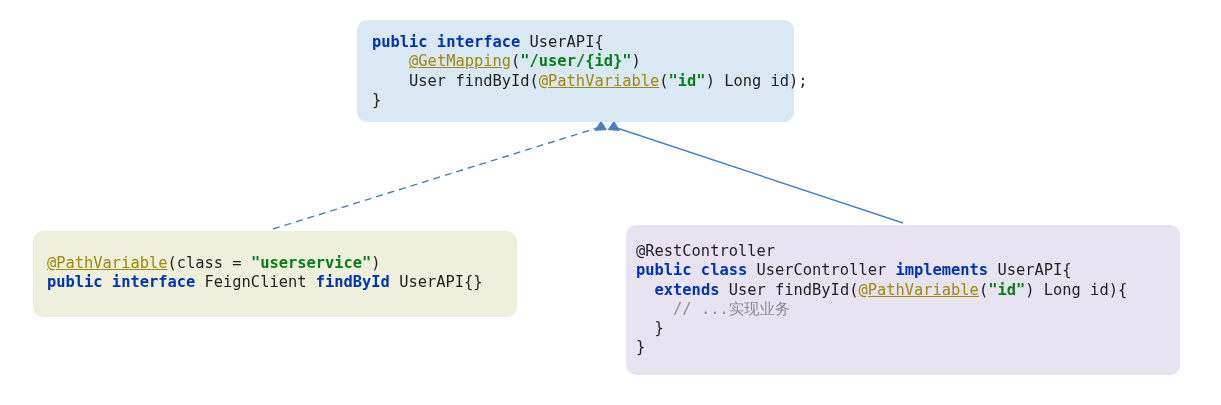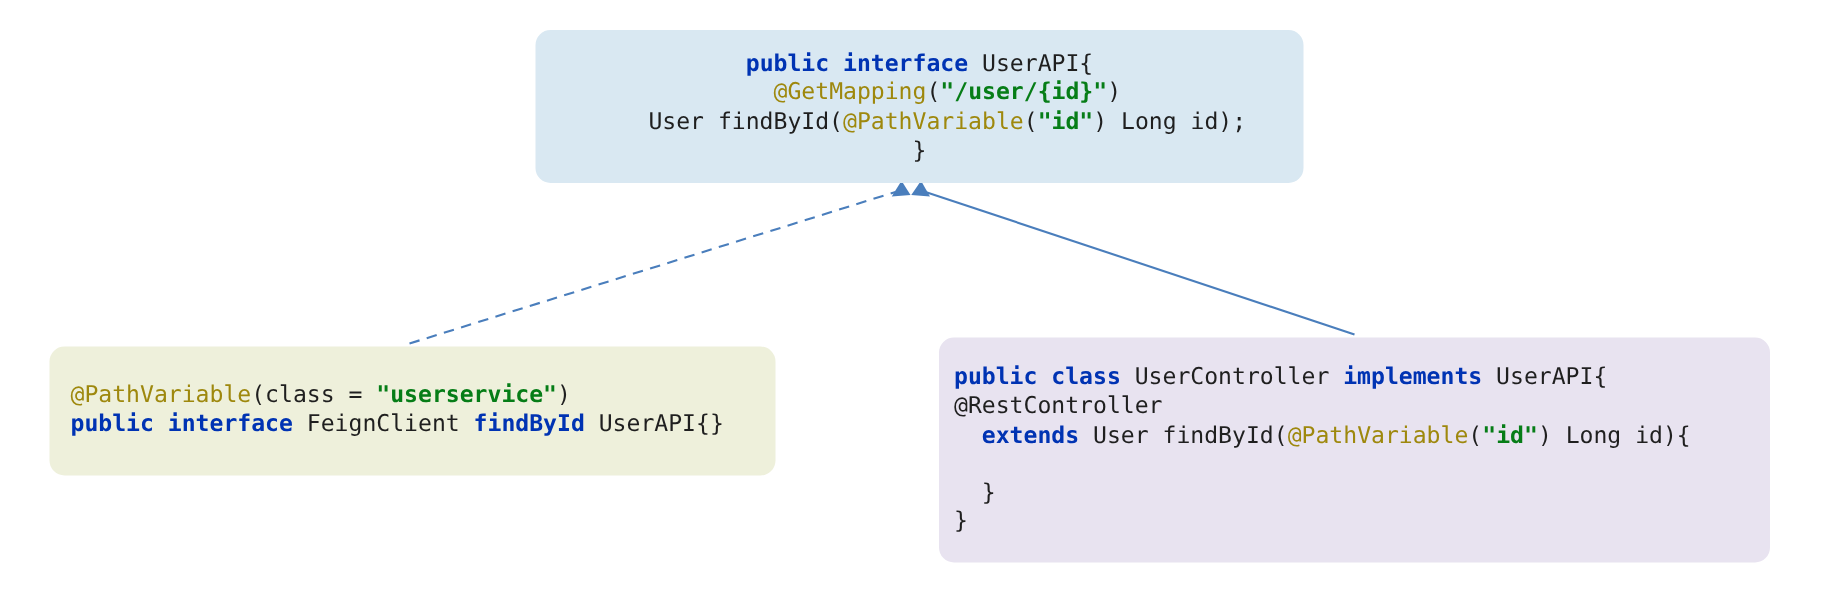--- a/index.html
+++ b/index.html
@@ -37,42 +37,41 @@
   .codebox {
     position: absolute;
     box-sizing: border-box;
     border-radius: 10px;
     font-size: 15.4px;
     line-height: 19.3px;
     color: var(--plain, #1f1f1f);
   }
   .box-userapi {
     left: 357px; top: 20px;
-    width: 512px; height: 102px;
+    width: 437px; height: 102px;
     padding: 13px 15px;
     background: var(--userapi-box-bg, #d9e8f2);
-    text-align: center;
   }
   .box-userclient {
     left: 33px; top: 231px;
     width: 484px; height: 86px;
     padding: 23px 14px;
     background: var(--userclient-box-bg, #eef0db);
   }
   .box-usercontroller {
     left: 626px; top: 225px;
     width: 554px; height: 150px;
     padding: 17px 10px;
     background: var(--usercontroller-box-bg, #e8e3f0);
   }
   .code-line {
     white-space: pre;
   }
   .tok-keyword    { color: var(--keyword, #0033b3); font-weight: bold; }
-  .tok-annotation { color: var(--annotation, #9e880d); }
+  .tok-annotation { color: var(--annotation, #9e880d); text-decoration: underline; }
   .tok-string     { color: var(--string, #067d17); font-weight: bold; }
   .tok-comment    { color: var(--comment, #8c8c8c); }
   .tok-plain      { color: var(--plain, #1f1f1f); }
 </style>
 </head>
 <body>
 
 <div class="canvas">
 
   <svg class="arrows" viewBox="0 0 1221 405" xmlns="http://www.w3.org/2000/svg">
@@ -88,21 +87,21 @@
       <div class="code-line"><span class="tok-plain">    User findById(</span><span class="tok-annotation">@PathVariable</span><span class="tok-plain">(</span><span class="tok-string">"id"</span><span class="tok-plain">) Long id);</span></div>
       <div class="code-line"><span class="tok-plain">}</span></div>
     </div>
 
   <div class="codebox box-userclient">
       <div class="code-line"><span class="tok-annotation">@PathVariable</span><span class="tok-plain">(class = </span><span class="tok-string">"userservice"</span><span class="tok-plain">)</span></div>
       <div class="code-line"><span class="tok-keyword">public interface </span><span class="tok-plain">FeignClient </span><span class="tok-keyword">findById</span><span class="tok-plain"> UserAPI{}</span></div>
     </div>
 
   <div class="codebox box-usercontroller">
+      <div class="code-line"><span class="tok-plain">@RestController</span></div>
       <div class="code-line"><span class="tok-keyword">public class </span><span class="tok-plain">UserController </span><span class="tok-keyword">implements</span><span class="tok-plain"> UserAPI{</span></div>
-      <div class="code-line"><span class="tok-plain">@RestController</span></div>
       <div class="code-line"><span class="tok-plain">  </span><span class="tok-keyword">extends</span><span class="tok-plain"> User findById(</span><span class="tok-annotation">@PathVariable</span><span class="tok-plain">(</span><span class="tok-string">"id"</span><span class="tok-plain">) Long id){</span></div>
-      <div class="code-line"><span class="tok-plain">    </span></div>
+      <div class="code-line"><span class="tok-plain">    </span><span class="tok-comment">// ...实现业务</span></div>
       <div class="code-line"><span class="tok-plain">  }</span></div>
       <div class="code-line"><span class="tok-plain">}</span></div>
     </div>
 
 </div>
 
 </body></html>

